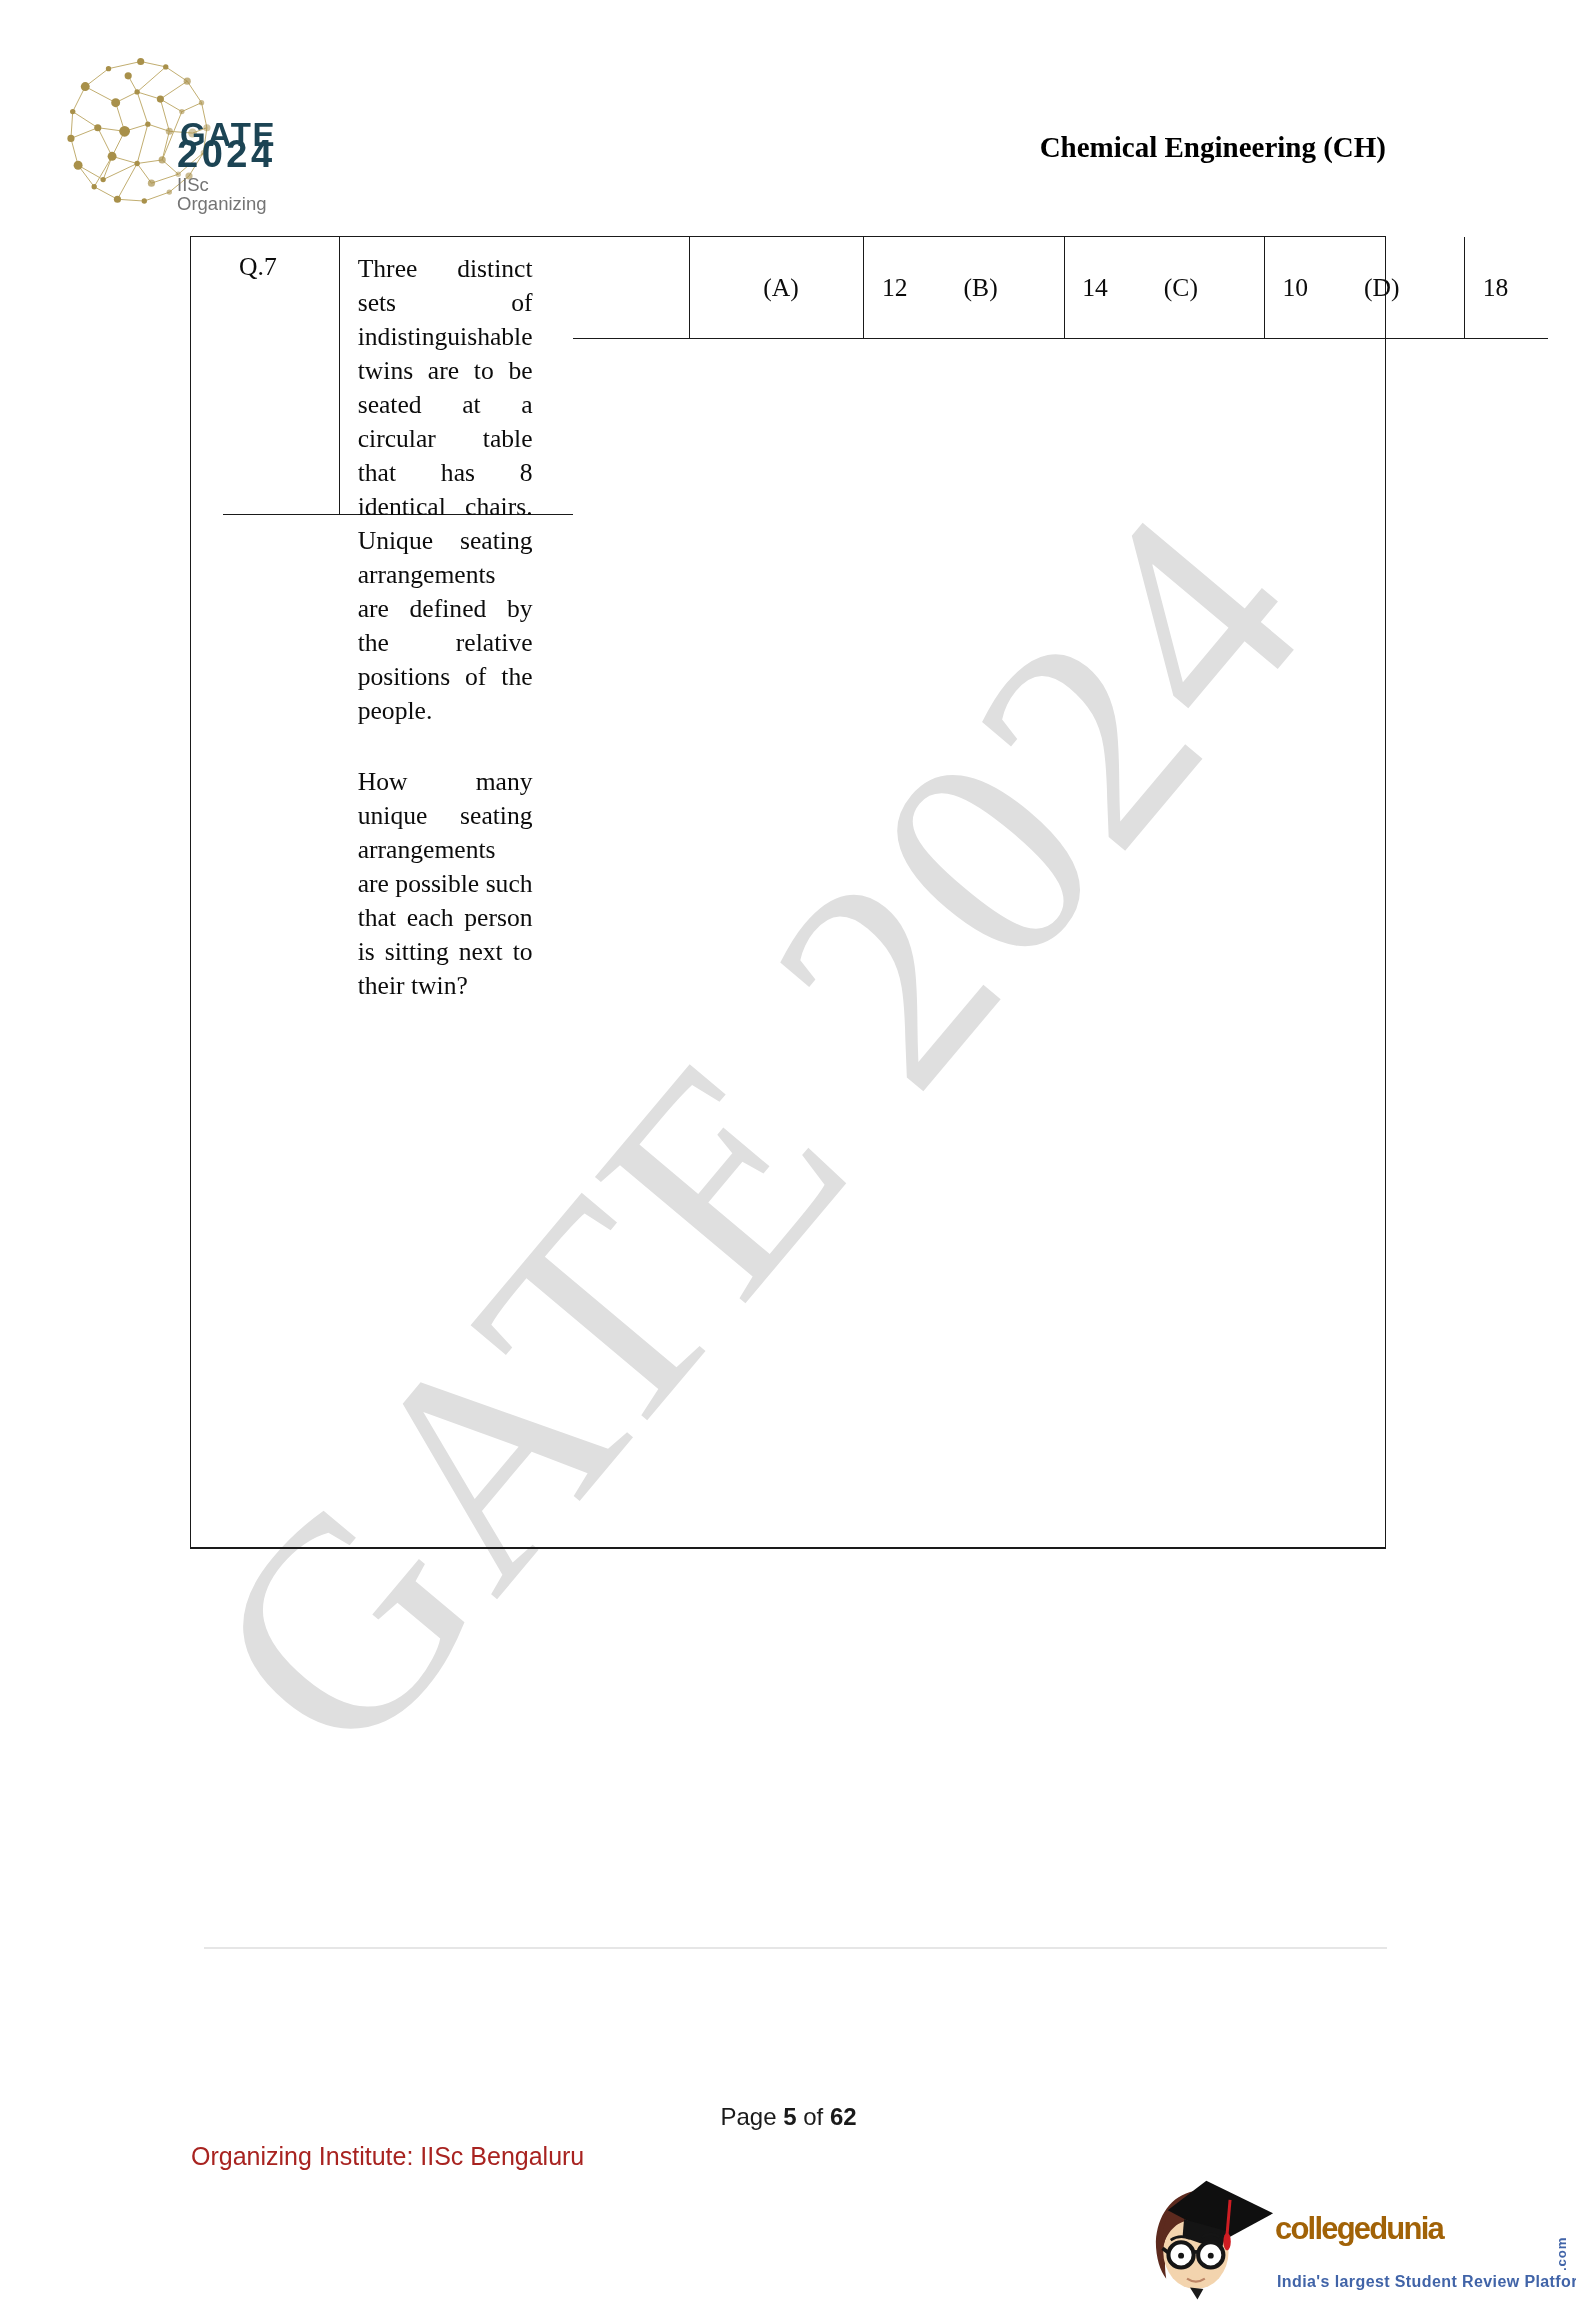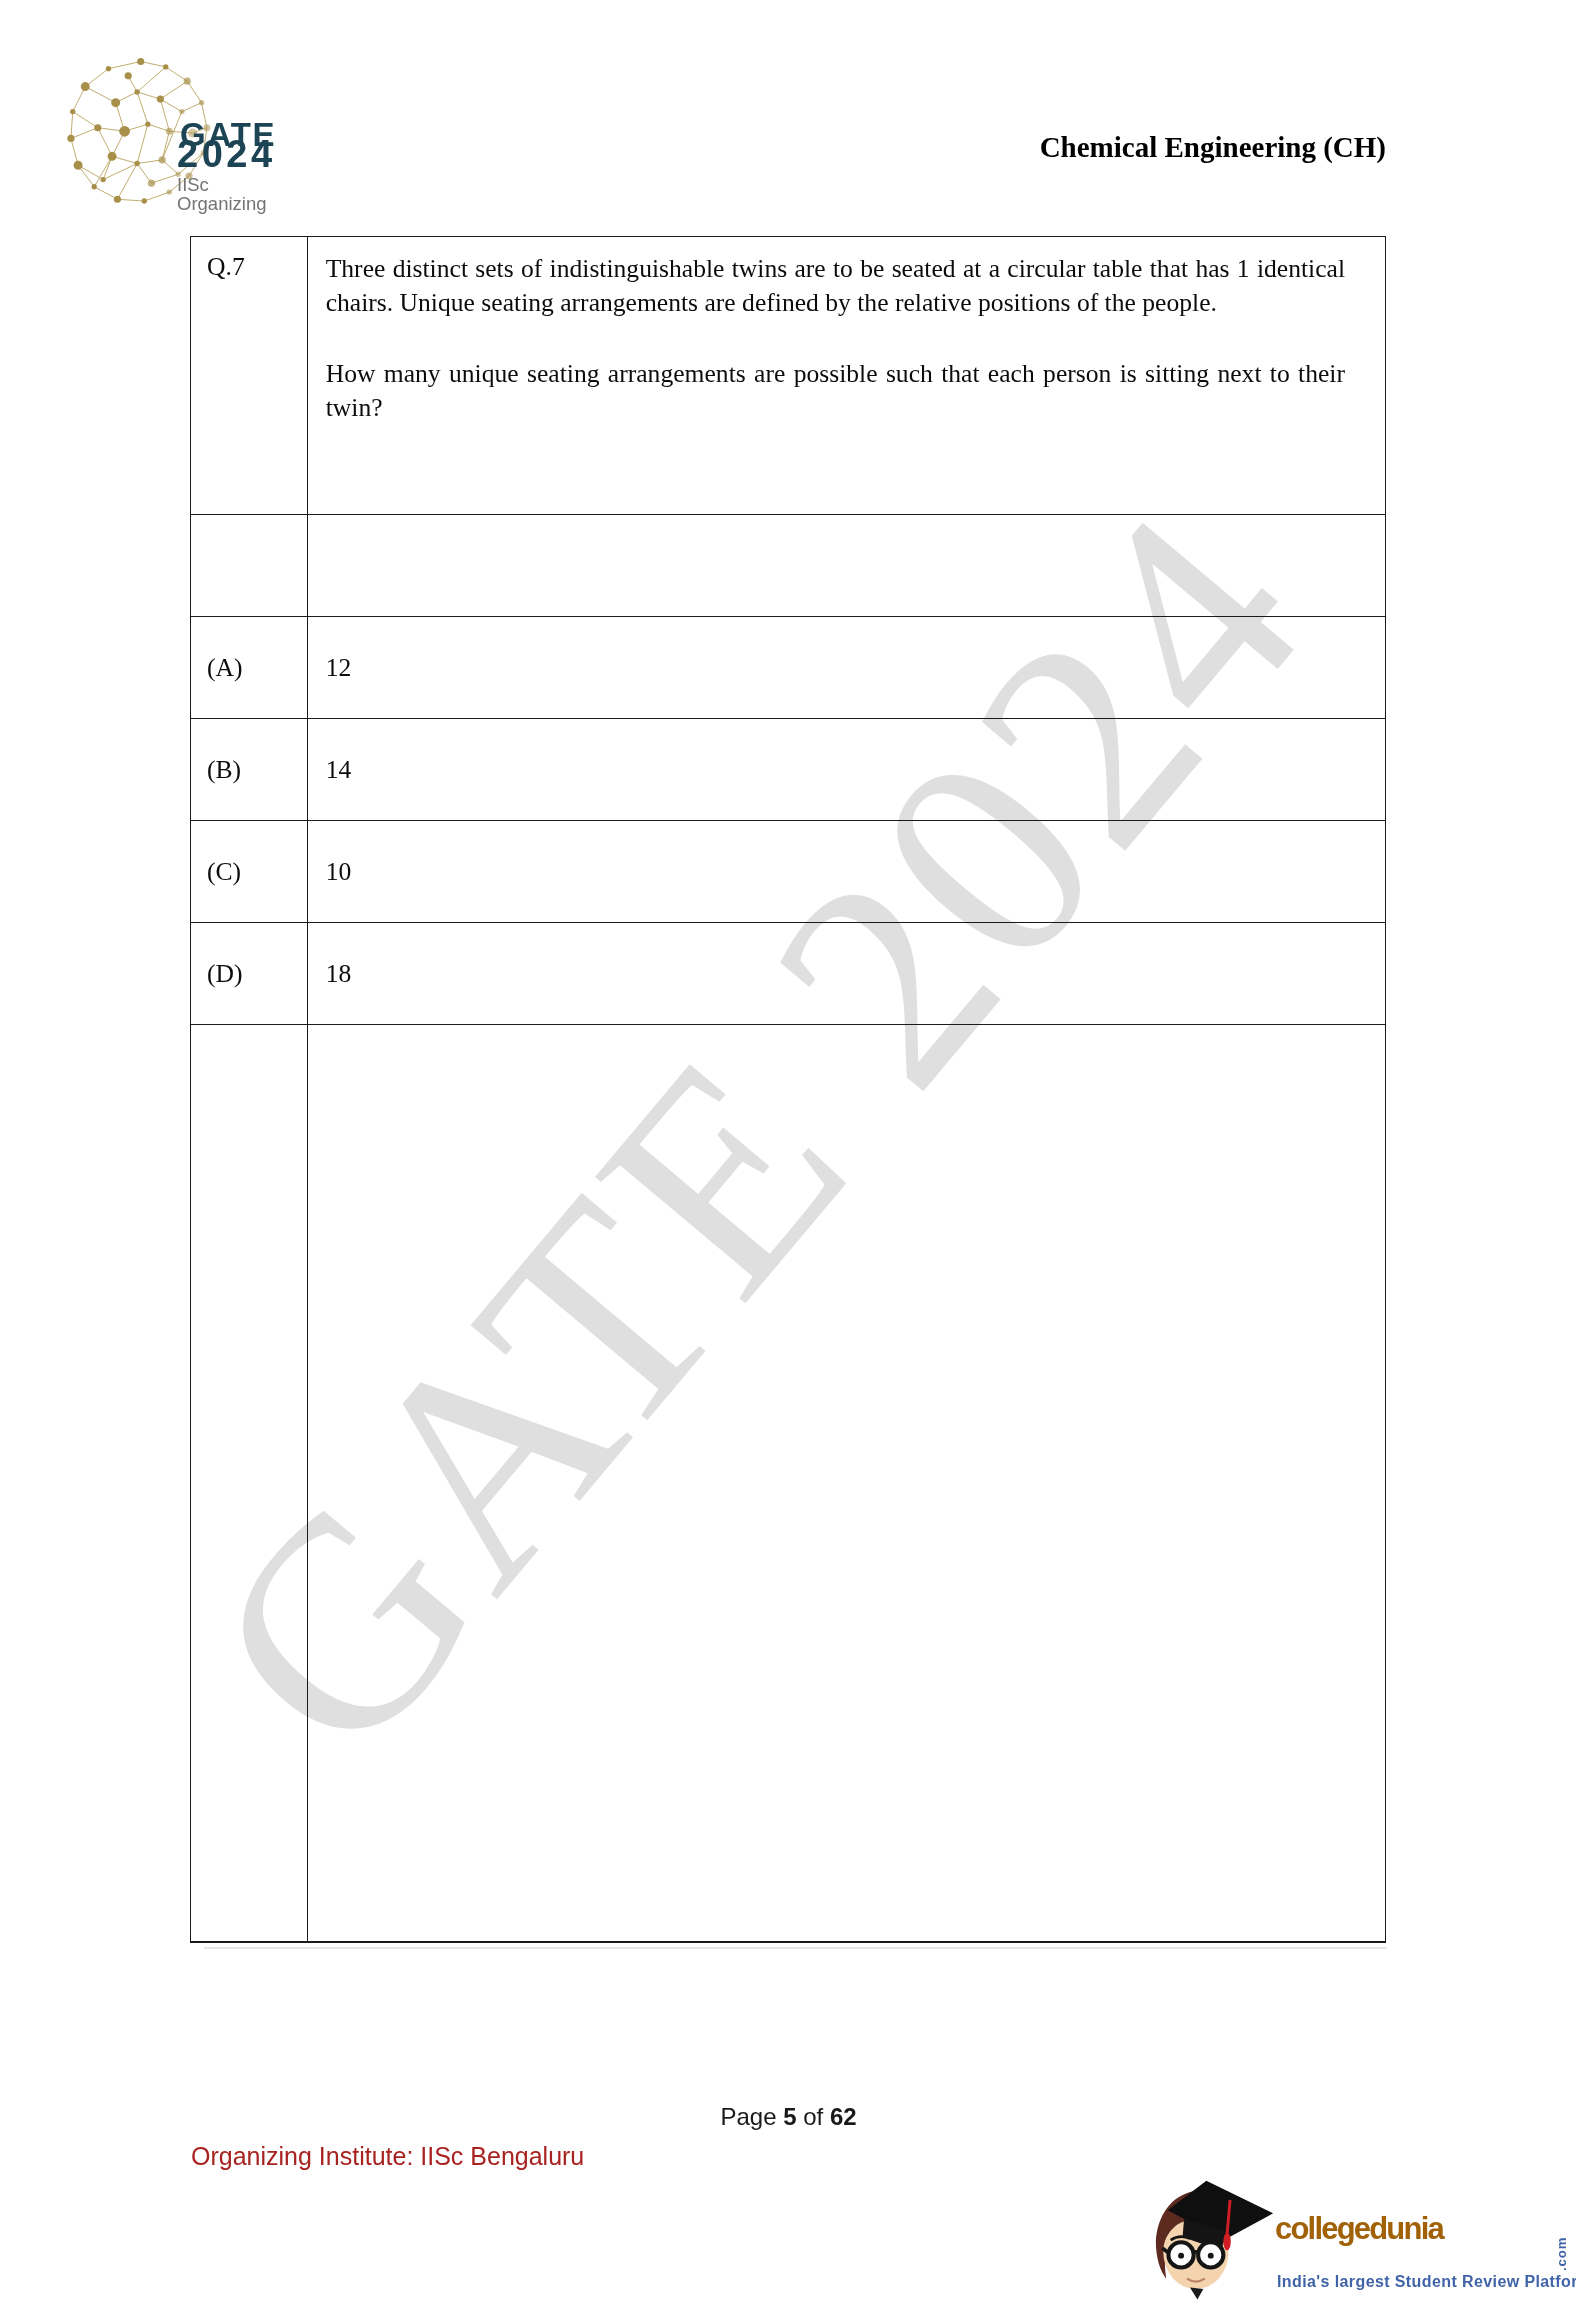--- a/index.html
+++ b/index.html
@@ -37,23 +37,23 @@
     font-weight:400; font-size:18.5px; color:#747474; line-height:1;
   }
   
   .subject-title {
     position:absolute; right:191px; top:131px; z-index:2;
     font-family:"Liberation Serif","DejaVu Serif",serif;
     font-weight:700; font-size:29px; color:#000;
   }
   
   .qtable {
-    position:absolute; left:190px; top:236px; width:1196px; height:1707px;
+    position:absolute; left:190px; top:236px; width:1196px; height:1313px;
     border:1.8px solid #1a1a1a; border-bottom-width:2.6px;
-    display:flex; flex-direction:column; z-index:1; background:transparent;
+    display:flex; flex-direction:row; z-index:1; background:transparent;padding-left:32px;
   }
   .trow { display:flex; flex-direction:row; border-bottom:1.8px solid #1a1a1a; }
   .trow:last-child { border-bottom:none; flex:1; }
   .cell-label {
     width:117px; min-width:117px; border-right:1.8px solid #1a1a1a;
     font-size:25.6px; padding-left:16px;
   }
   .cell-body { flex:1; font-size:25.6px; padding-left:17.7px; padding-right:40px; }
   .row-question { height:278px; }
   .row-question .cell-label { padding-top:15px; }
@@ -158,21 +158,21 @@
     <div class="gate-year">2024</div>
     <div class="gate-inst">IISc Organizing</div>
   </div>
 
   <div class="subject-title">Chemical Engineering (CH)</div>
 
   <div class="qtable">
     <div class="trow row-question">
       <div class="cell-label">Q.7</div>
       <div class="cell-body">
-        <p>Three distinct sets of indistinguishable twins are to be seated at a circular table that has 1 identical chairs. Unique seating arrangements are defined by the relative positions of the people.</p>
+        <p>Three distinct sets of indistinguishable twins are to be seated at a circular table that has 8 identical chairs. Unique seating arrangements are defined by the relative positions of the people.</p>
         <p>How many unique seating arrangements are possible such that each person is sitting next to their twin?</p>
       </div>
     </div>
     <div class="trow row-spacer">
       <div class="cell-label"></div>
       <div class="cell-body"></div>
     </div>
     <div class="trow row-option">
       <div class="cell-label">(A)</div>
       <div class="cell-body">12</div>

